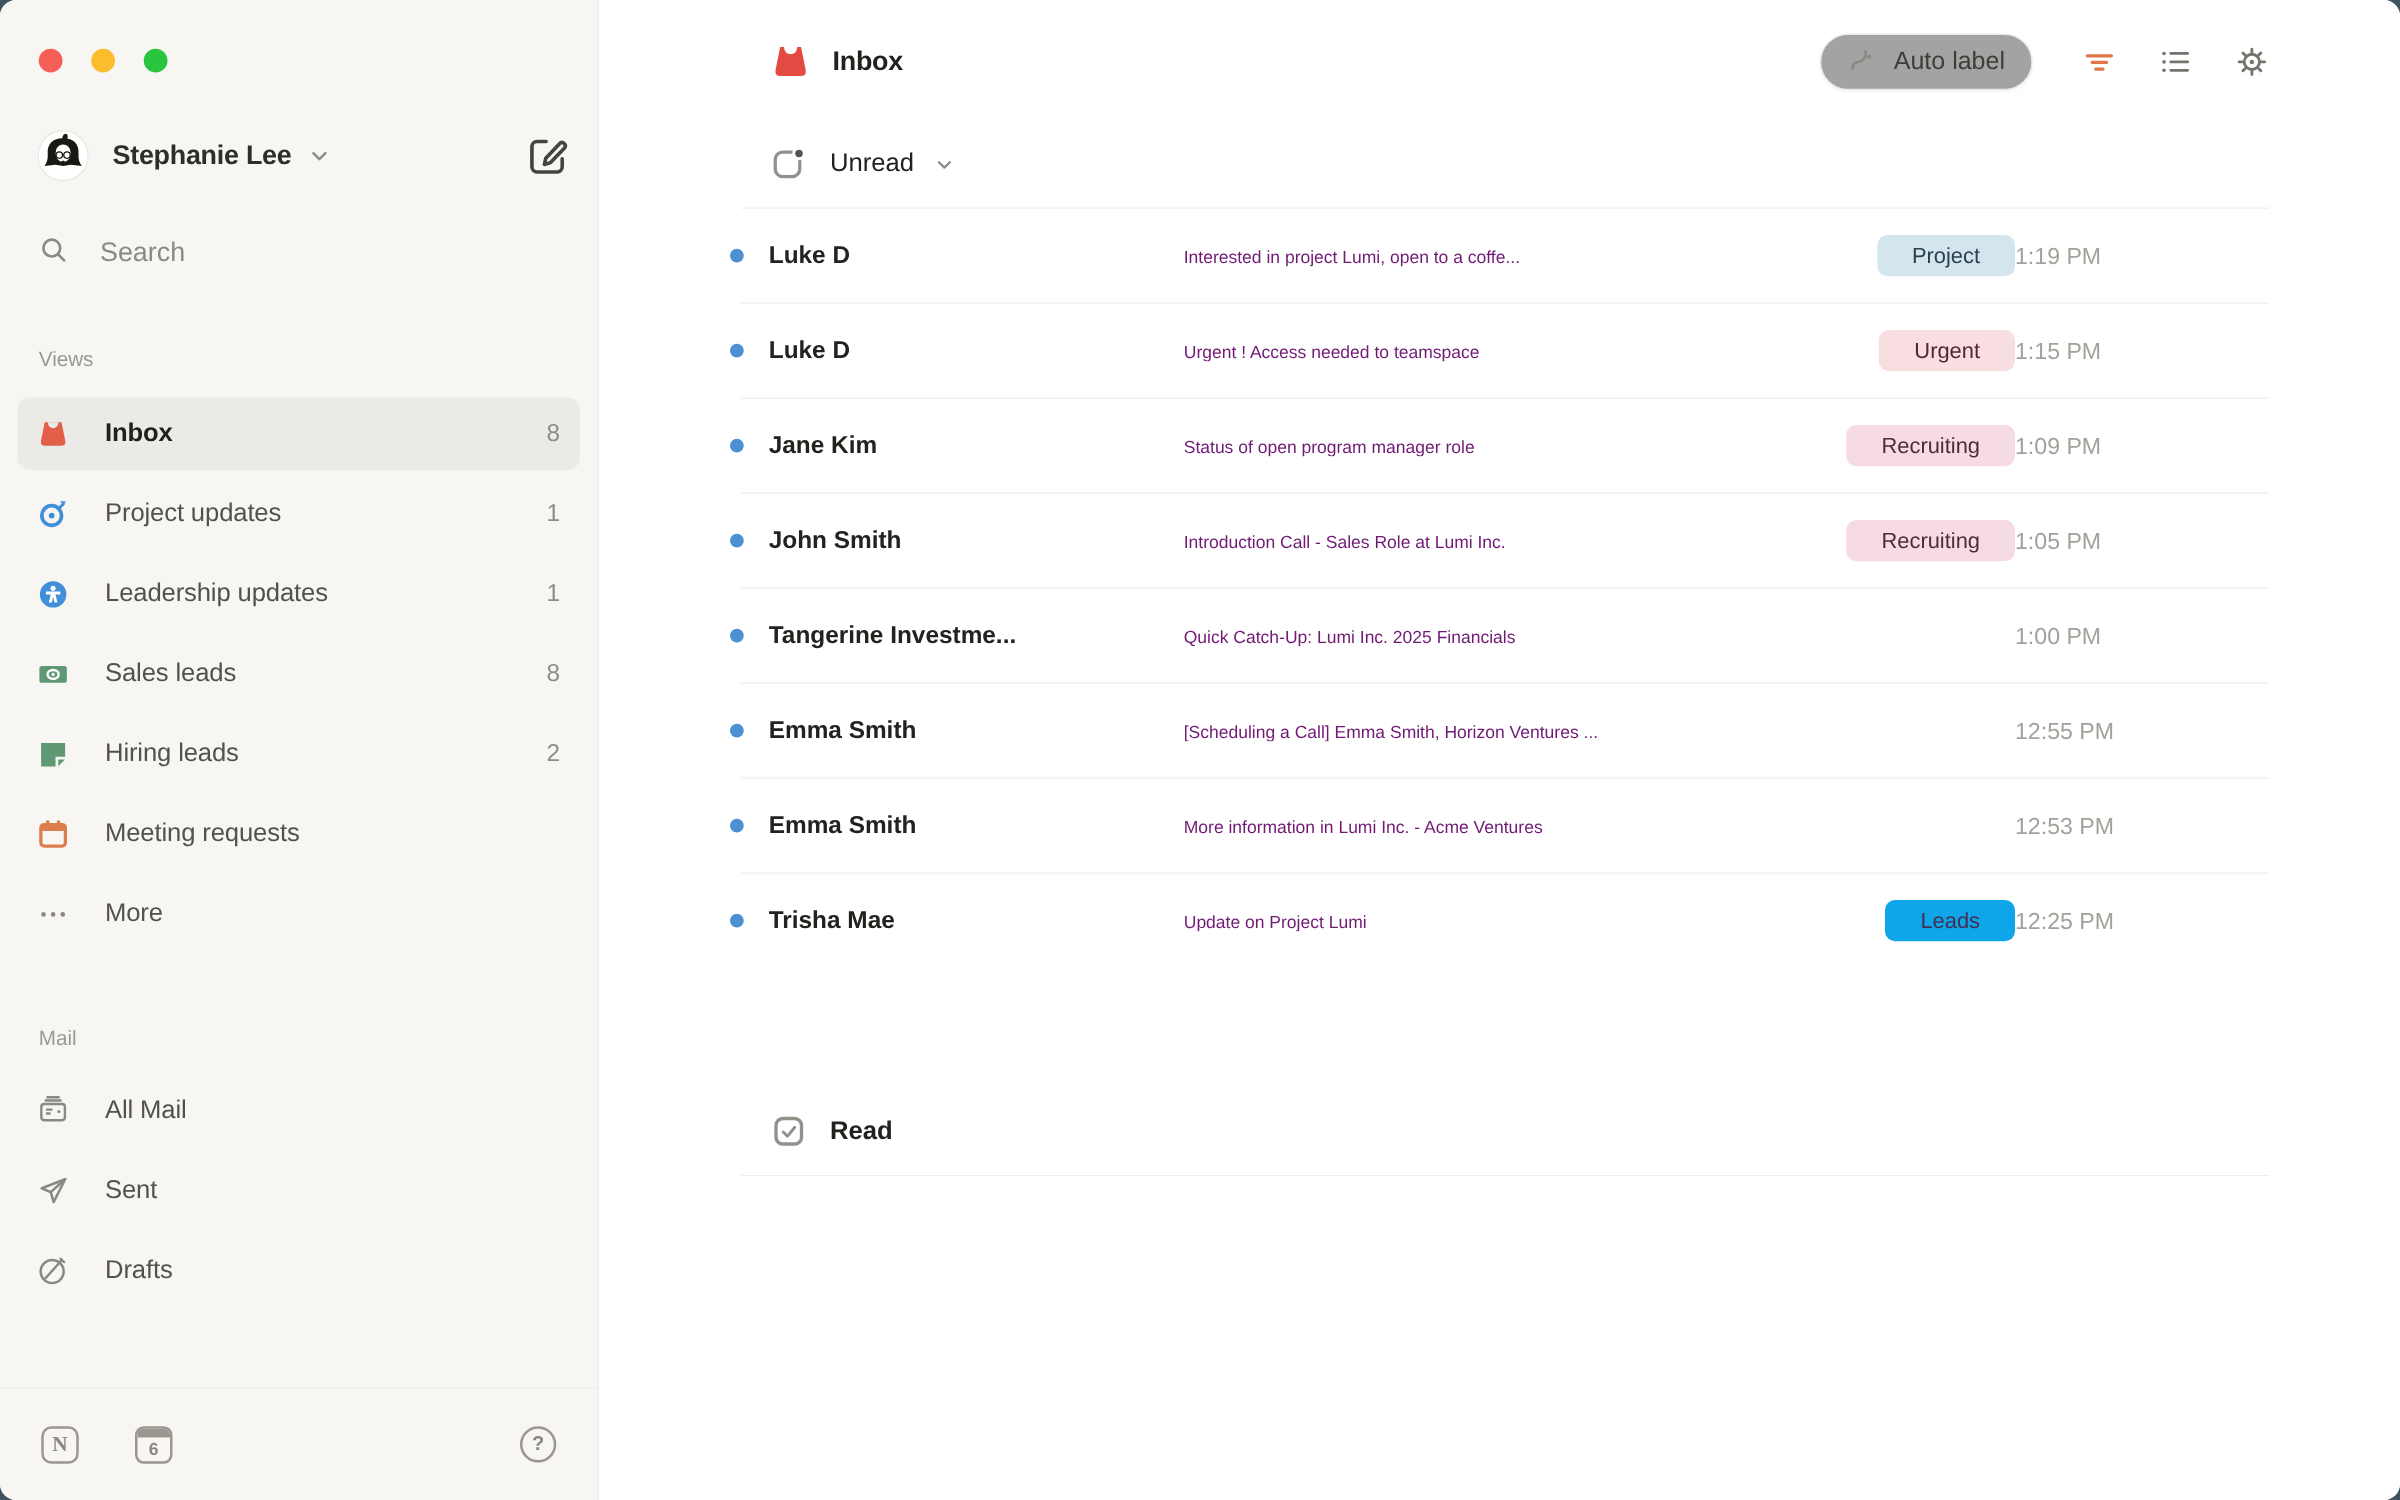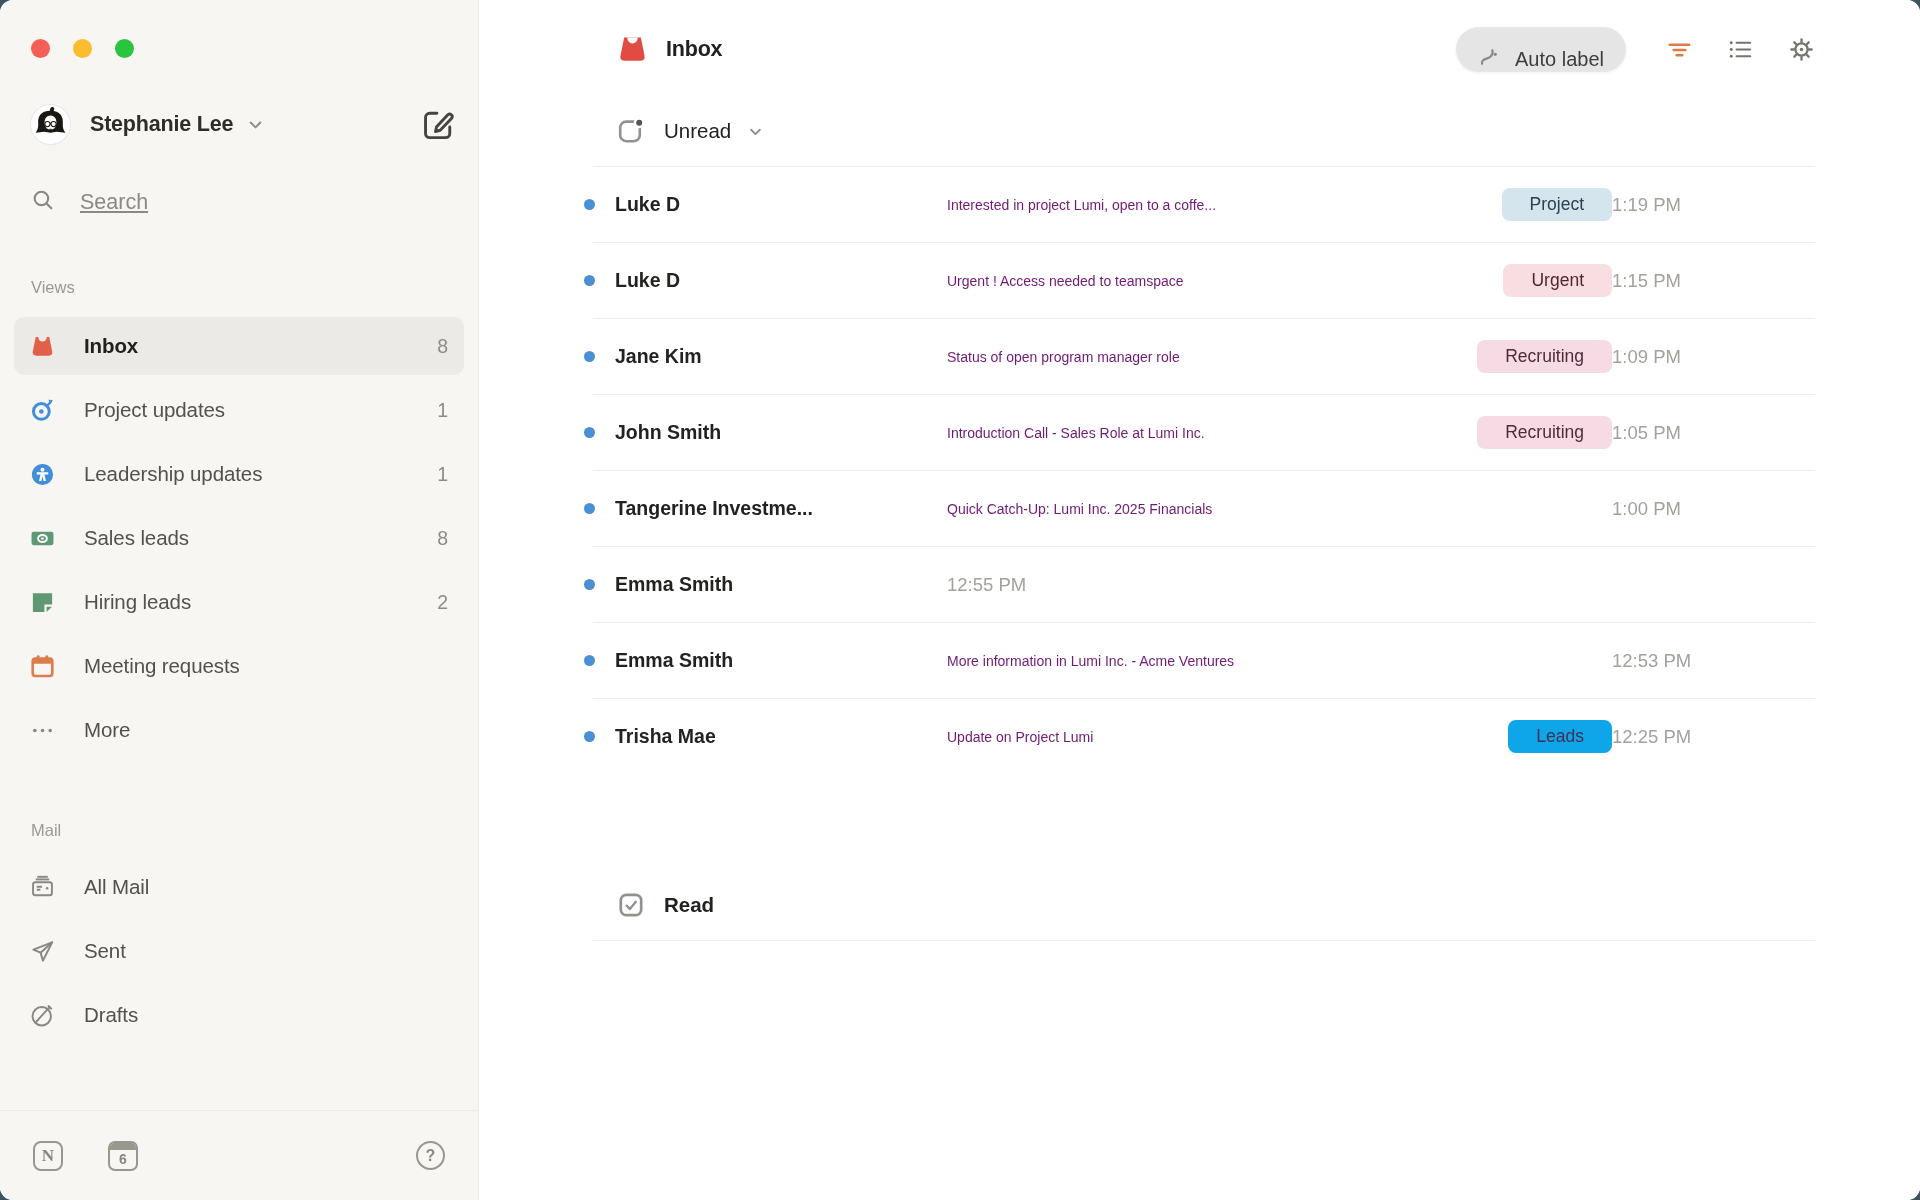--- a/index.html
+++ b/index.html
@@ -12,21 +12,21 @@
   .traffic { display:flex; gap:23px; padding:39px 0 0 31px; }
   .light { width:19px; height:19px; border-radius:50%; }
   .light.red{background:#f65f57}.light.yellow{background:#fbbc2e}.light.green{background:#2ac53f}
 
   .profile { display:flex; align-items:center; margin:46px 22px 0 30px; }
   .avatar { width:41px; height:41px; }
   .pname { margin-left:19px; font-size:21.5px; font-weight:700; color:#2e2d29; letter-spacing:-.2px; }
   .pchev { margin-left:12px; width:21px; height:21px; color:#8f8d87; }
   .compose { margin-left:auto; width:36px; height:36px; cursor:pointer; }
 
-  .searchrow { display:flex; align-items:center; margin:43px 24px 0 31px; color:#8b8983; cursor:pointer;text-decoration:underline; }
+  .searchrow { display:flex; align-items:center; margin:43px 24px 0 31px; color:#8b8983; cursor:pointer; }
   .searchrow svg { width:24px; height:24px; }
   .search-label { margin-left:25px; font-size:21.5px; }
 
   .sec-label { margin:62px 0 0 31px; font-size:16.5px; font-weight:500; color:#9b9993; }
   .navlist { margin:20px 14px 0 14px; }
   .nav { display:flex; align-items:center; height:58px; border-radius:10px; padding:0 16px; margin-bottom:6px; cursor:pointer; }
   .nav.active { background:#eceae6; }
   .nicon { width:25px; height:25px; flex:0 0 25px; }
   .nlabel { margin-left:29px; font-size:20.5px; color:#53514c; font-weight:500; letter-spacing:-.1px; white-space:nowrap; }
   .nav.active .nlabel { color:#21201d; font-weight:700; }
@@ -39,21 +39,21 @@
   .badge-cal .bar { height:7px; background:#9a978f; }
   .badge-cal .num { flex:1; display:flex; align-items:center; justify-content:center; font-size:14px; font-weight:700; color:#8a8781; }
   .help { margin-left:auto; width:29px; height:29px; border:2.2px solid #9a978f; border-radius:50%; display:flex; align-items:center; justify-content:center; font-size:16px; font-weight:700; color:#8a8781; cursor:pointer; }
 
   
   .main { flex:1; background:#fff; display:flex; flex-direction:column; min-width:0; }
   .mheader { display:flex; align-items:center; margin:26px 105px 0 138px; height:46px; }
   .mh-icon { width:31px; height:31px; }
   .mh-title { margin-left:18px; font-size:21.5px; font-weight:700; color:#22211e; letter-spacing:-.2px; }
   .mh-right { margin-left:auto; display:flex; align-items:center; }
-  .pill { display:flex; align-items:flex-end; height:45px; border:1px solid #e9e7e2; border-radius:23px; background:#e5e5e5; padding:0 21px; box-shadow:0 1px 3px rgba(0,0,0,.07); cursor:pointer; }
+  .pill { display:flex; align-items:center; height:45px; border:1px solid #e9e7e2; border-radius:23px; background:#a3a3a3; padding:0 21px; box-shadow:0 1px 3px rgba(0,0,0,.07); cursor:pointer; }
   .pill svg { width:25px; height:25px; }
   .pill .pill-label { margin-left:12px; font-size:20px; font-weight:500; color:#3f3d38; }
   .hicon { width:27px; height:27px; margin-left:34px; cursor:pointer; }
   .hicon.first { margin-left:40px; }
 
   .unreadrow { display:flex; align-items:center; margin:42px 105px 0 138px; height:34px; cursor:pointer; }
   .usq { width:28px; height:28px; }
   .ulabel { margin-left:19px; font-size:20.5px; font-weight:400; color:#22211e; }
   .uchev { margin-left:15px; width:19px; height:19px; color:#8d8b85; }
 
@@ -354,20 +354,21 @@
       <div class="row">
         <span class="dot"></span>
         <span class="sender">Tangerine Investme...</span>
         <span class="subject">Quick Catch-Up: Lumi Inc. 2025 Financials</span>
         <span class="time">1:00 PM</span>
       </div>
 
       <div class="row">
         <span class="dot"></span>
         <span class="sender">Emma Smith</span>
+        <span class="subject">[Scheduling a Call] Emma Smith, Horizon Ventures ...</span>
         <span class="time">12:55 PM</span>
       </div>
 
       <div class="row">
         <span class="dot"></span>
         <span class="sender">Emma Smith</span>
         <span class="subject">More information in Lumi Inc. - Acme Ventures</span>
         <span class="time">12:53 PM</span>
       </div>
 

